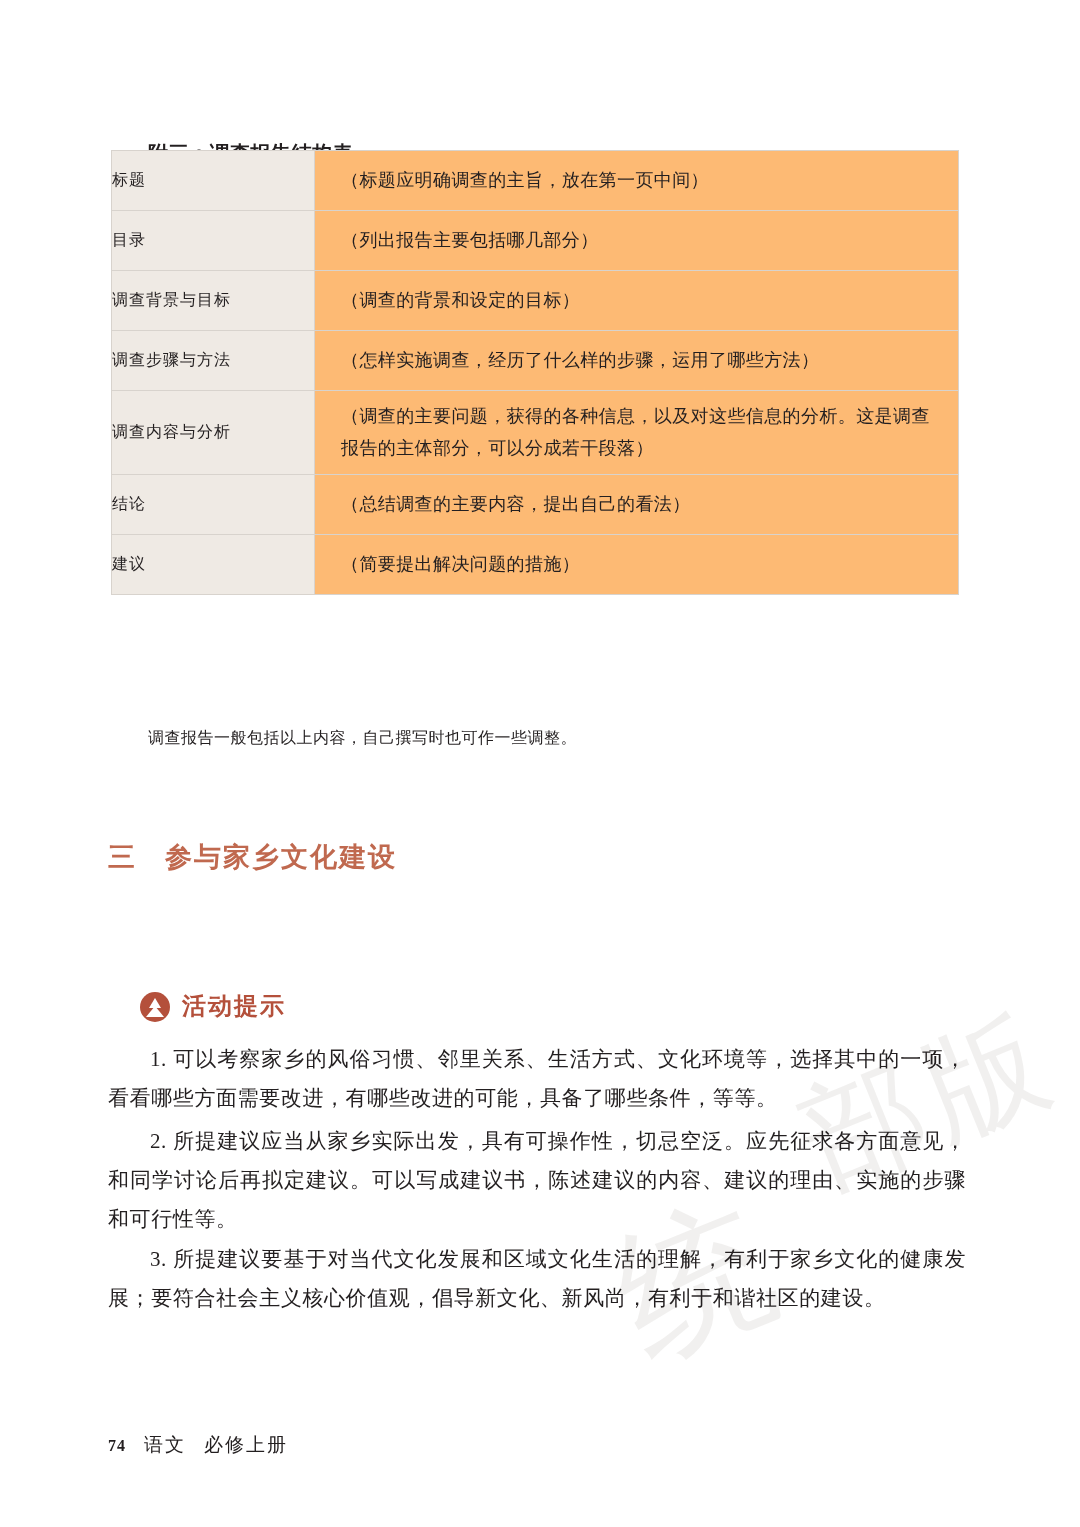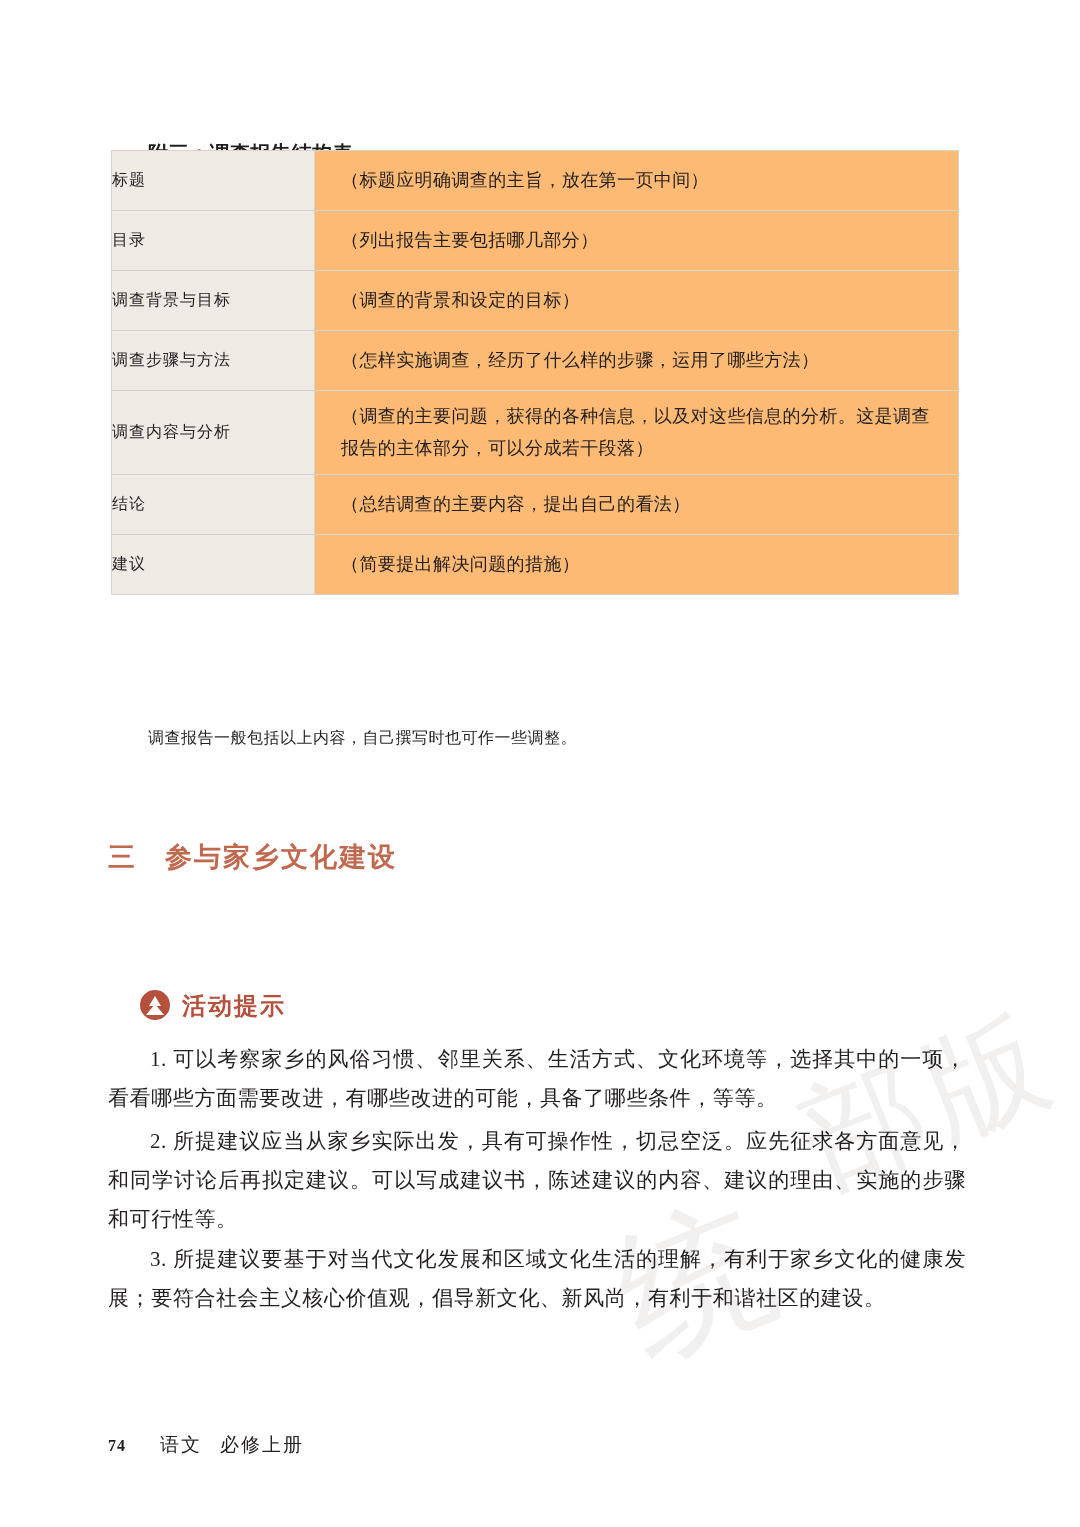--- a/index.html
+++ b/index.html
@@ -114,21 +114,21 @@
   }
   .indent { text-indent: 2em; }
 
   .p-intro { top: 862px; }
 
   .tip-head {
     position: absolute;
     left: 140px;
     top: 990px;
     display: flex;
-    align-items: flex-start;
+    align-items: flex-end;
     gap: 12px;
   }
   .tip-head .tip-title {
     color: #b4503b;
     font-size: 24px;
     font-weight: bold;
     letter-spacing: 2px;
   }
   .tip-icon {
     width: 30px;
@@ -169,21 +169,21 @@
     position: absolute;
     left: 108px;
     top: 1432px;
     font-size: 19px;
     letter-spacing: 1px;
     display: flex;
     align-items: baseline;
     gap: 18px;
   }
   .footer .pageno { font-weight: bold; font-size: 16px; }
-  .footer .bookname { letter-spacing: 2px; margin-left: 16px; }
+  .footer .bookname { letter-spacing: 2px; }
   .footer .volume { letter-spacing: 2px; }
 </style>
 </head>
 <body>
 
 <div class="page">
 
   <div class="watermark wm1">统</div>
   <div class="watermark wm2">部版</div>
 

